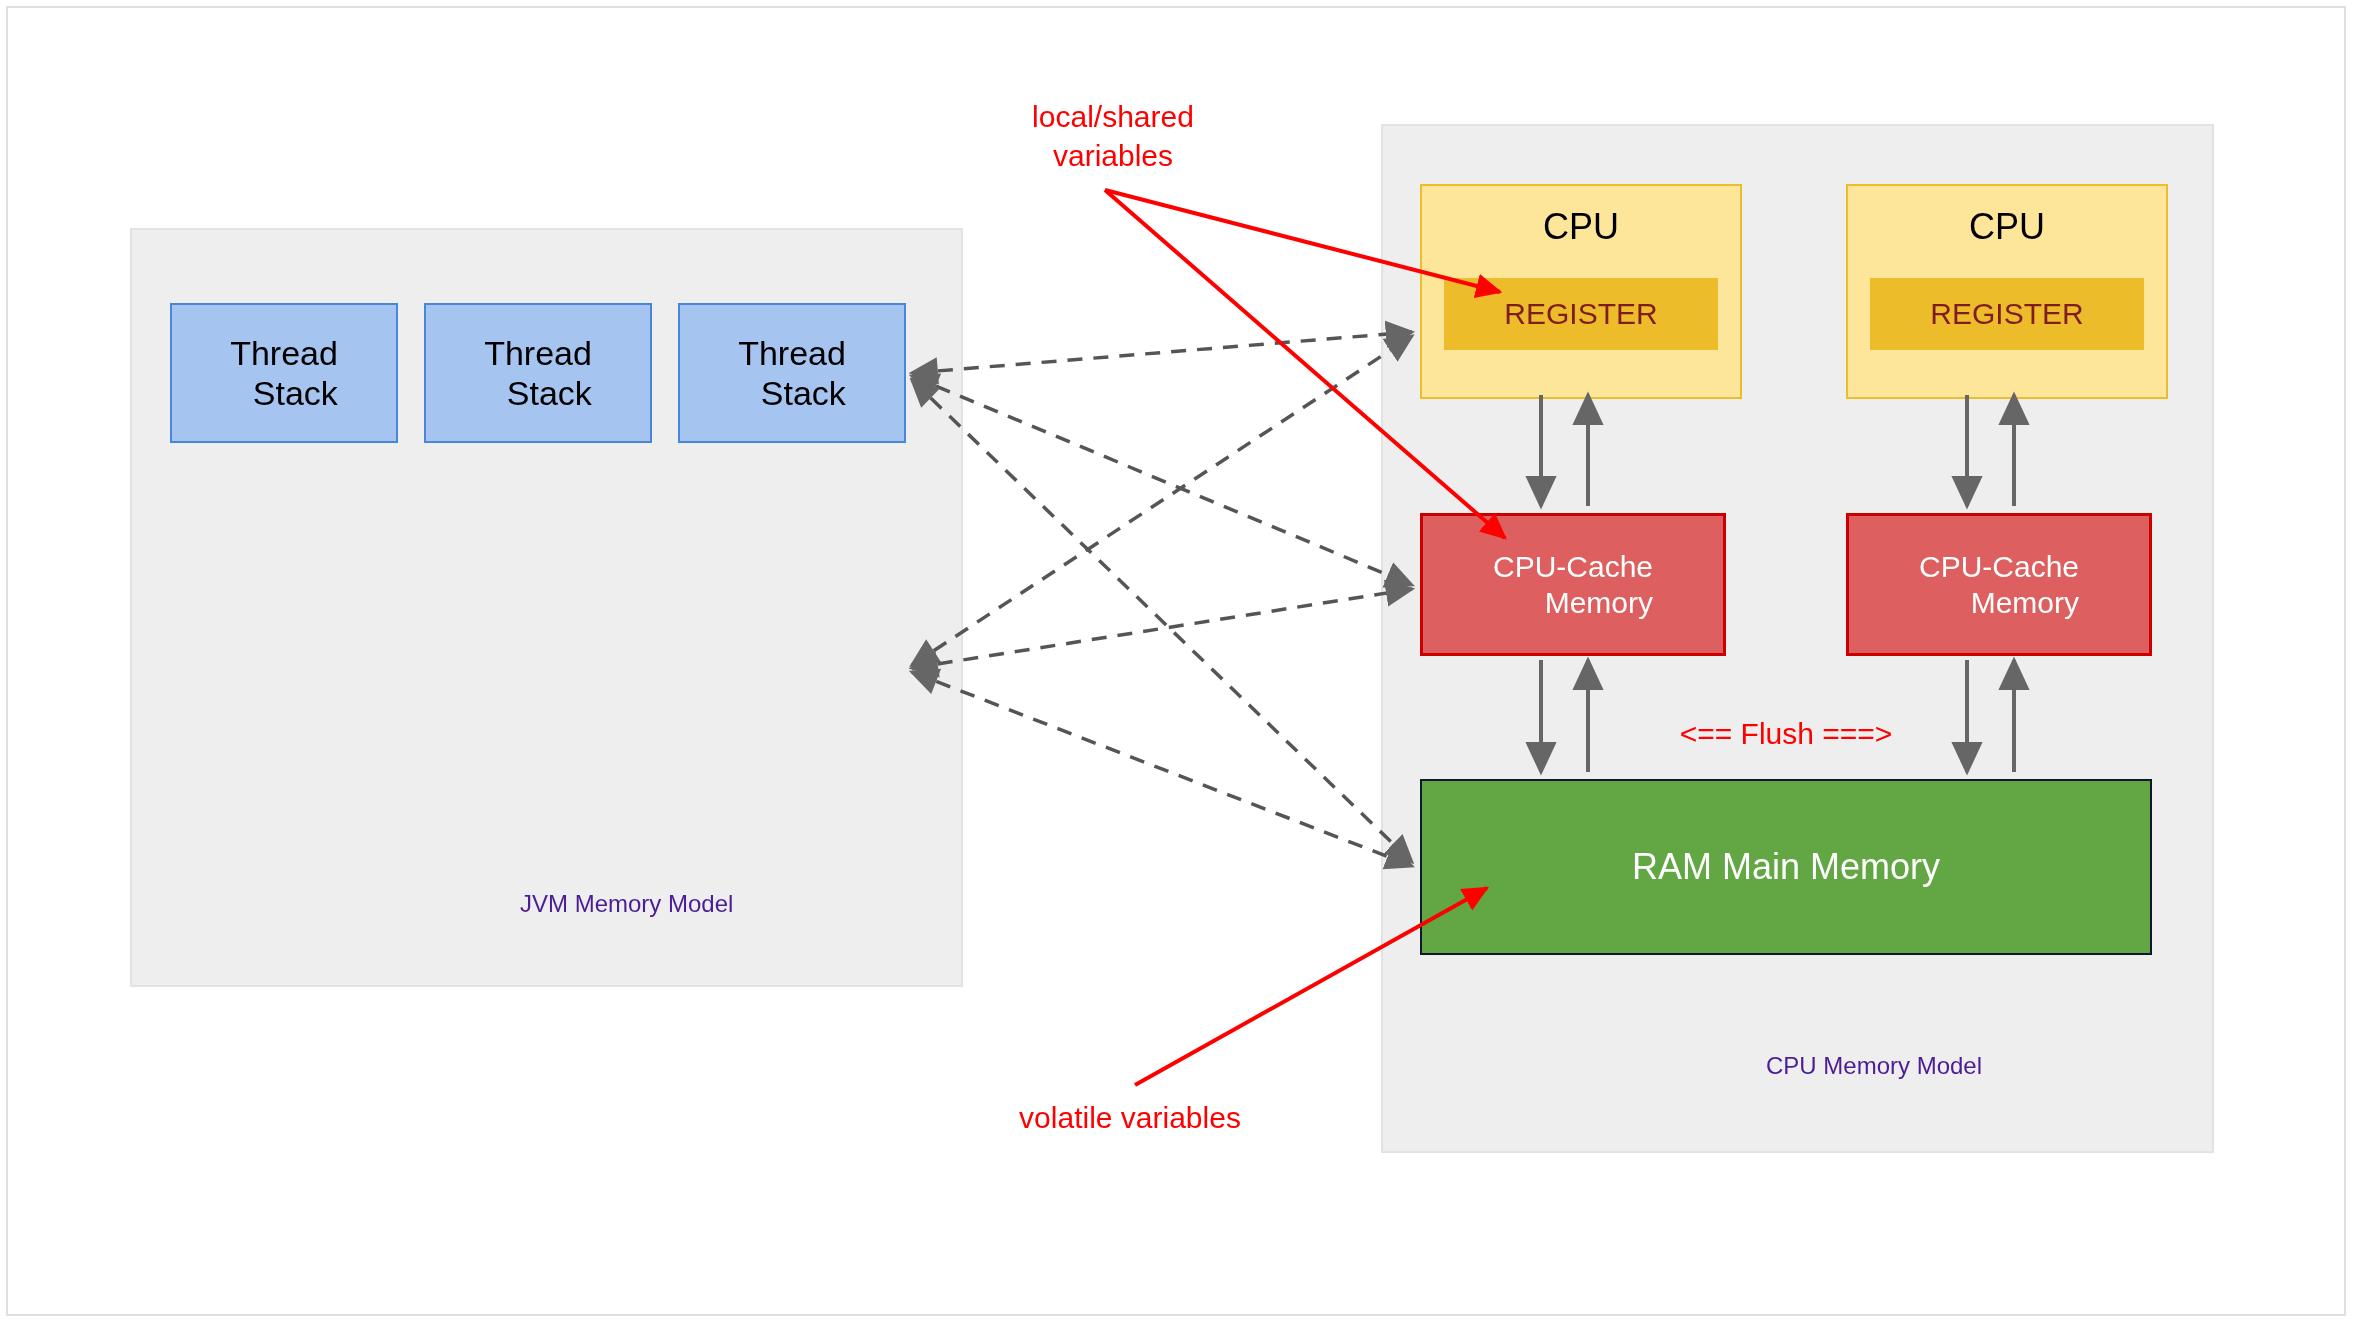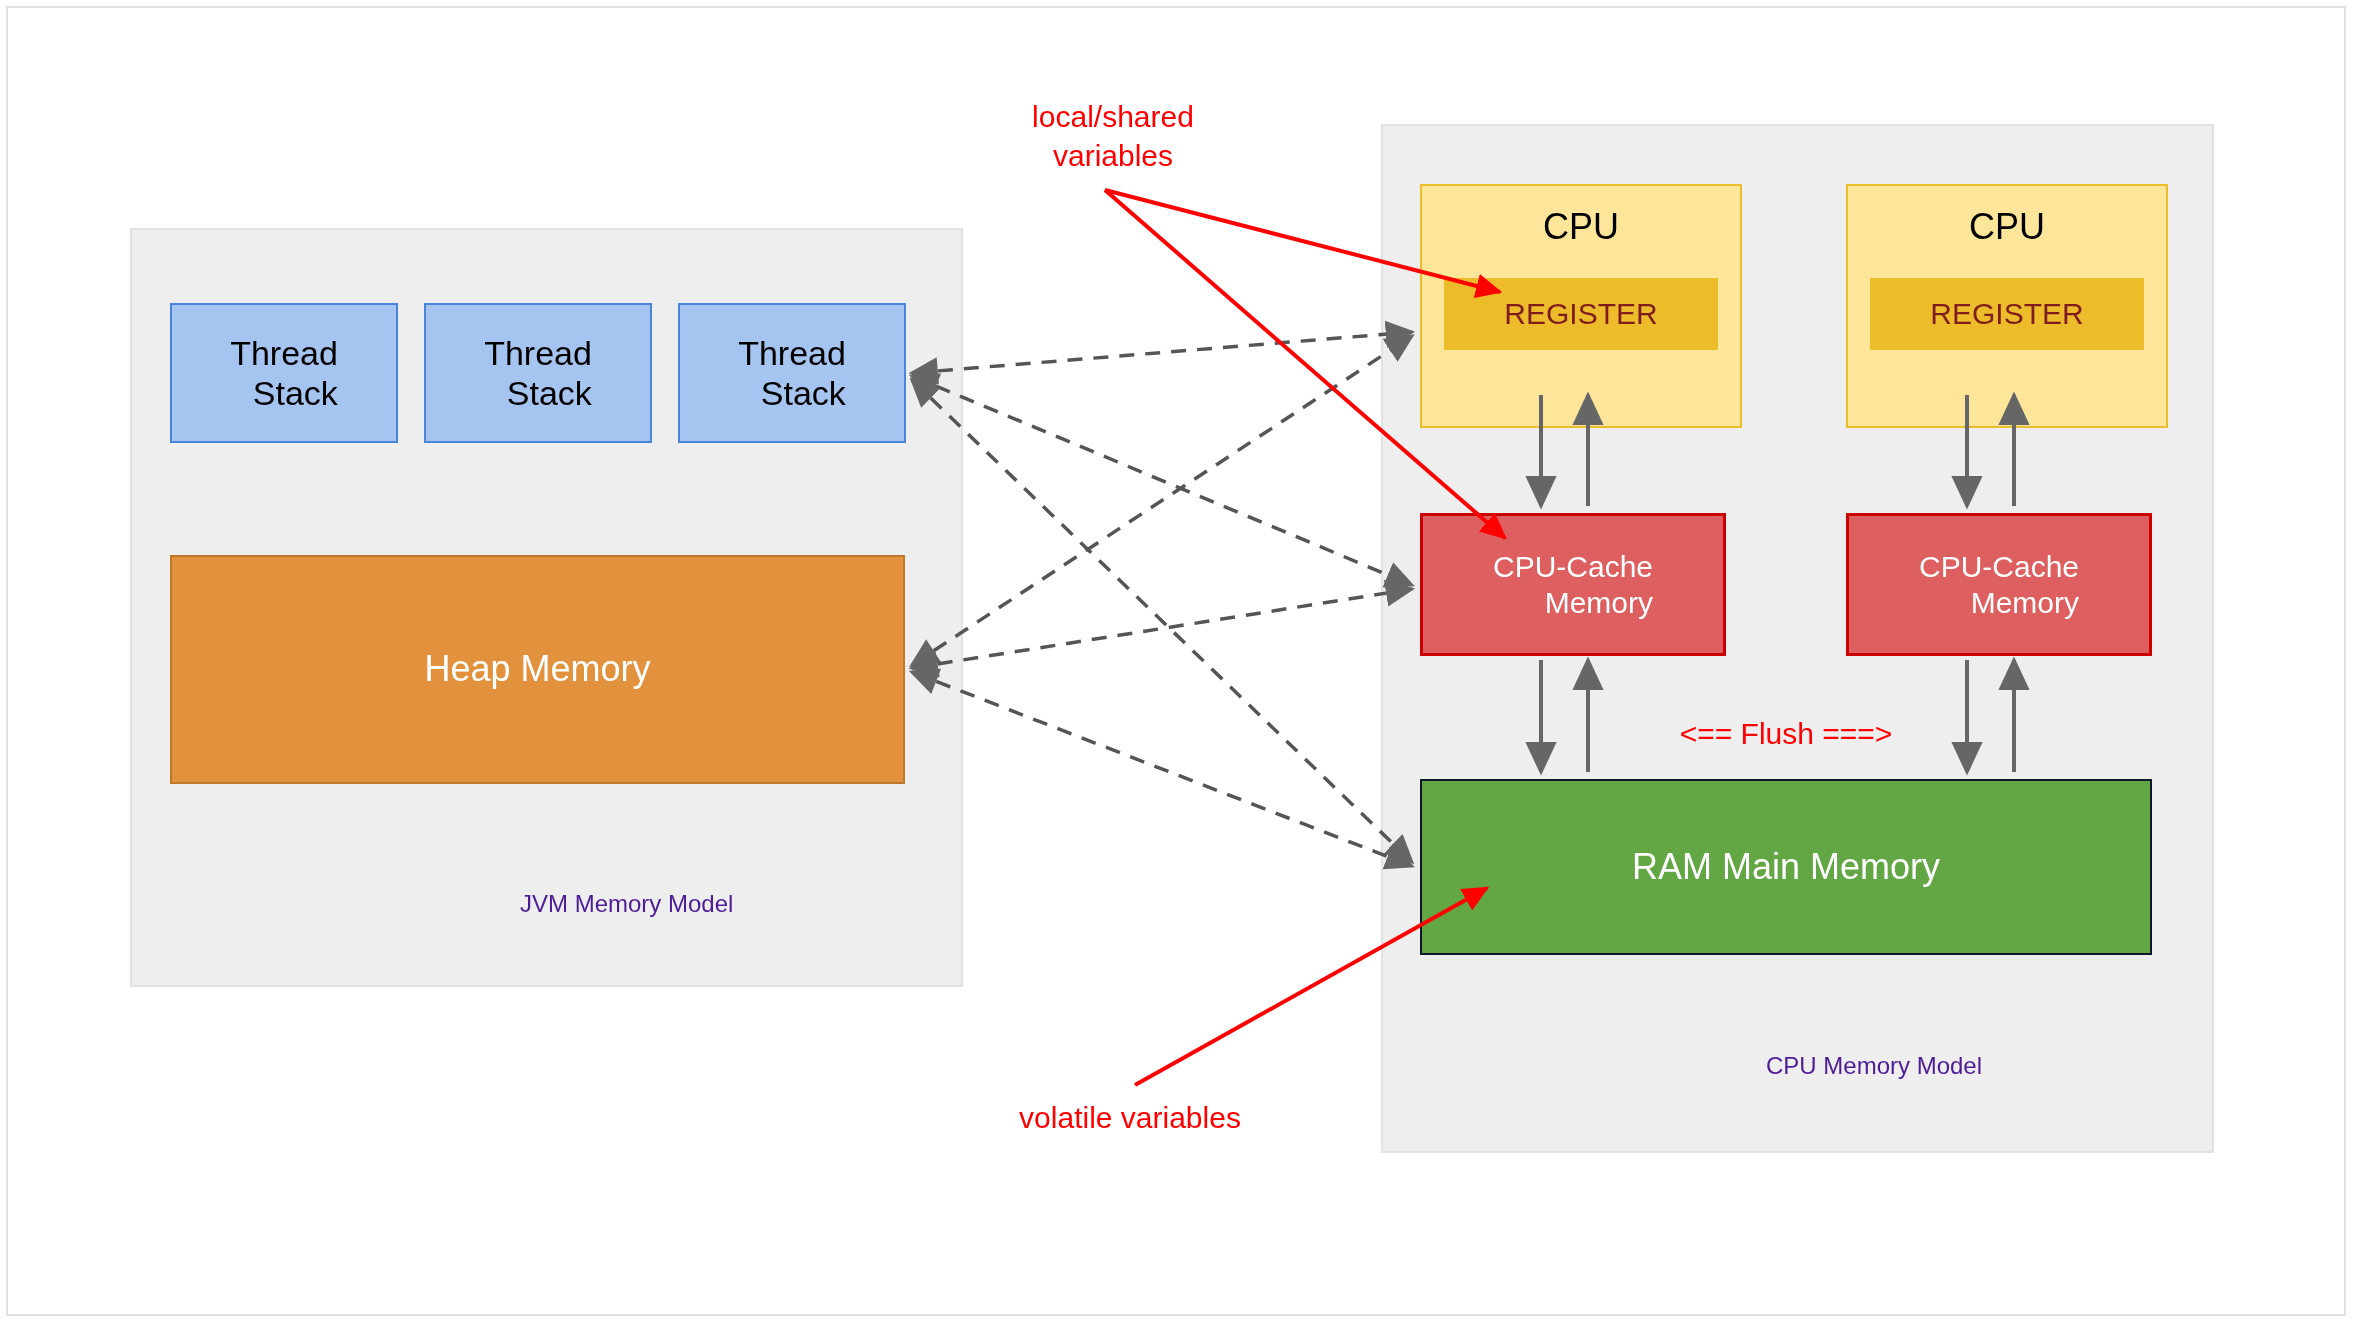--- a/index.html
+++ b/index.html
@@ -81,21 +81,21 @@
     width: 735px;
     height: 229px;
   }
 
   .cpu-box {
     background: #fde59a;
     border: 2px solid #eabd2c;
     position: absolute;
     box-sizing: border-box;
     width: 322px;
-    height: 244px;
+    height: 215px;
     top: 184px;
   }
   #cpu-box-1 { left: 1420px; }
   #cpu-box-2 { left: 1846px; }
   .cpu-label {
     position: absolute;
     left: 0;
     right: 0;
     top: 20px;
     text-align: center;
@@ -172,21 +172,20 @@
 
   <div class="panel" id="jvm-panel"></div>
 
   <div class="box thread-stack" id="thread-stack-1" style="white-space:pre-line;">Thread
 Stack</div>
   <div class="box thread-stack" id="thread-stack-2" style="white-space:pre-line;">Thread
 Stack</div>
   <div class="box thread-stack" id="thread-stack-3" style="white-space:pre-line;">Thread
 Stack</div>
 
-  <div class="box" id="heap-memory">Heap Memory</div>
 
   <div class="panel-title" id="jvm-title">JVM Memory Model</div>
 
   <div class="panel" id="cpu-panel"></div>
 
   <div class="cpu-box" id="cpu-box-1">
     <div class="cpu-label">CPU</div>
     <div class="register-box">REGISTER</div>
   </div>
 

